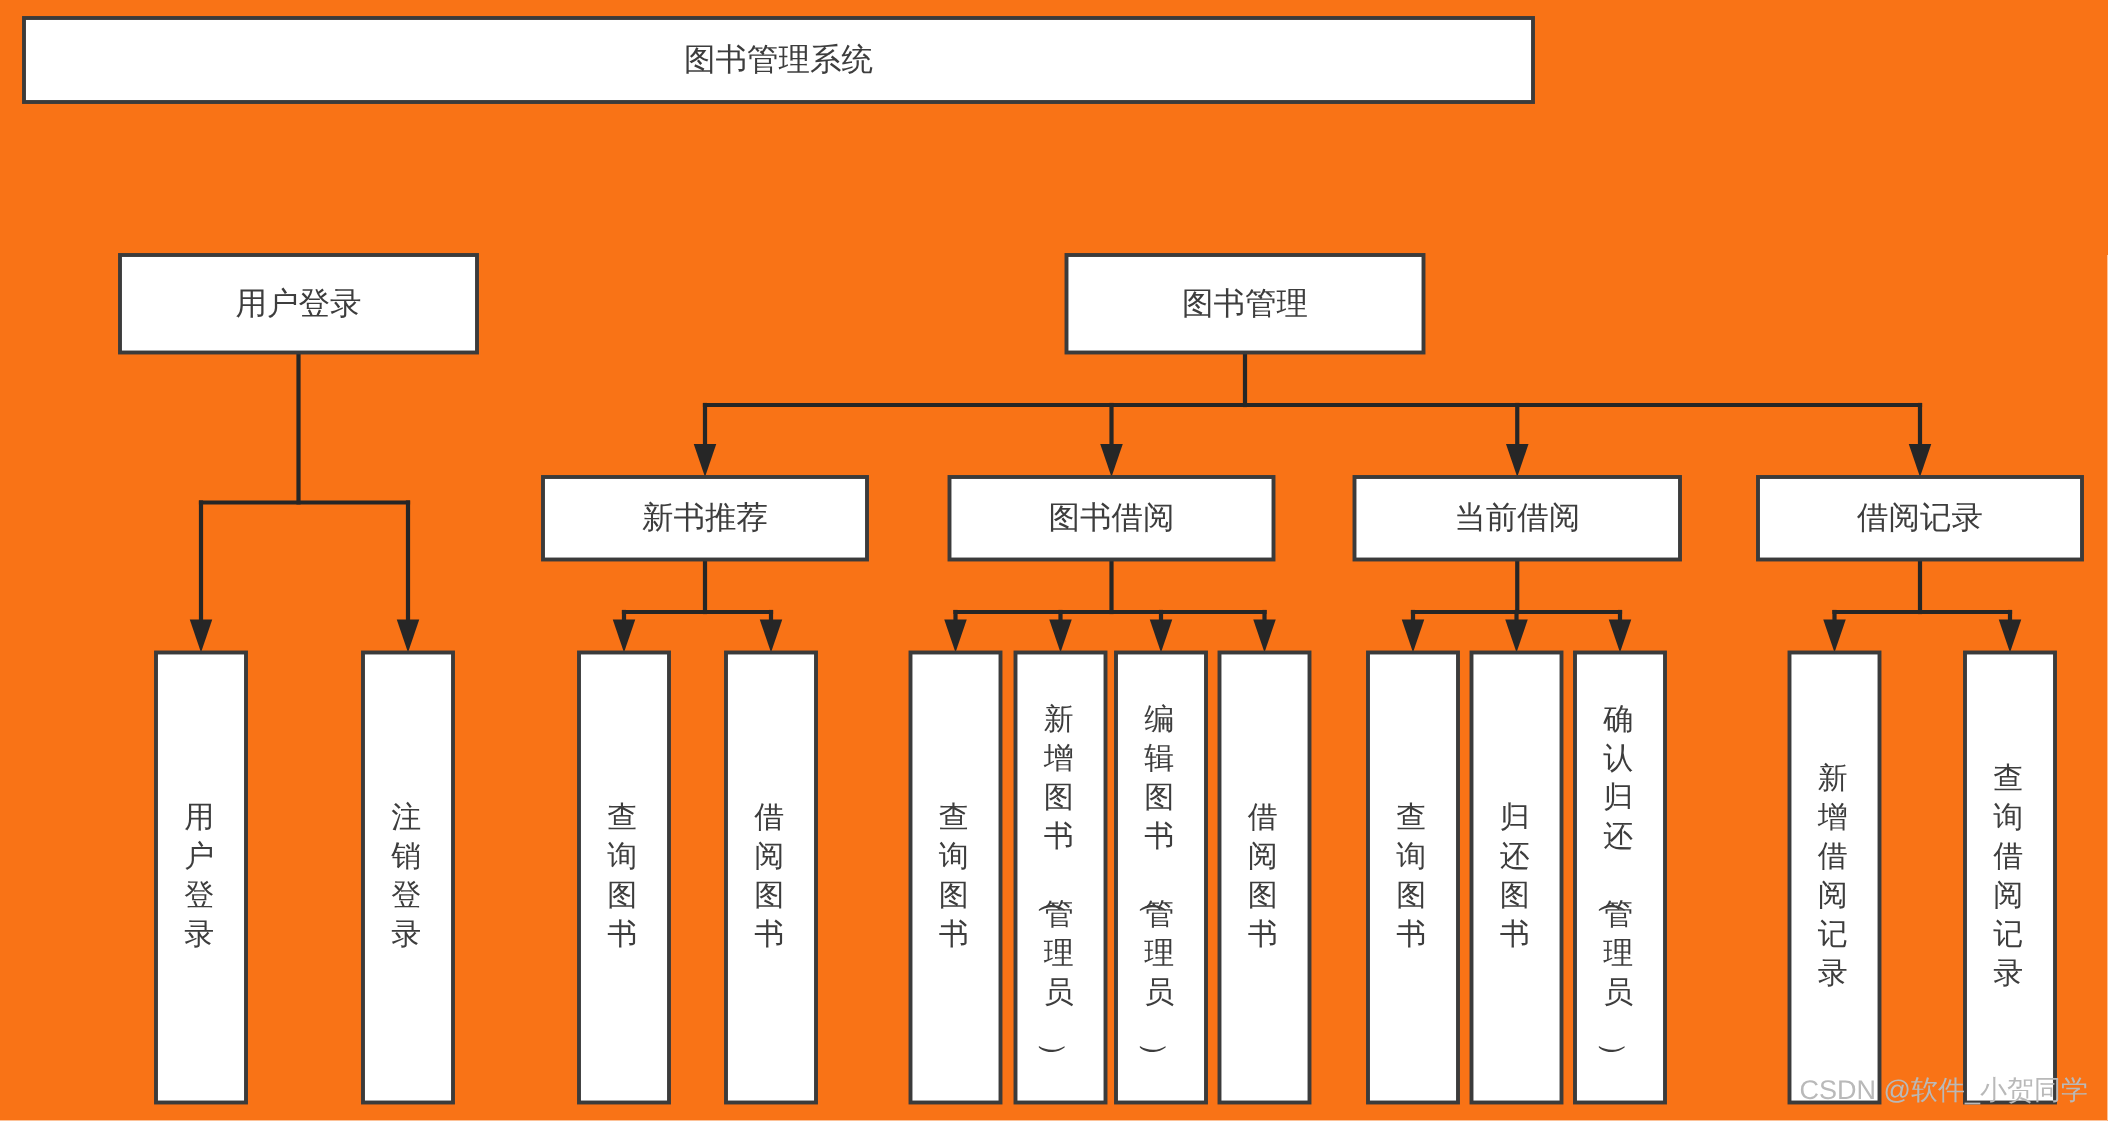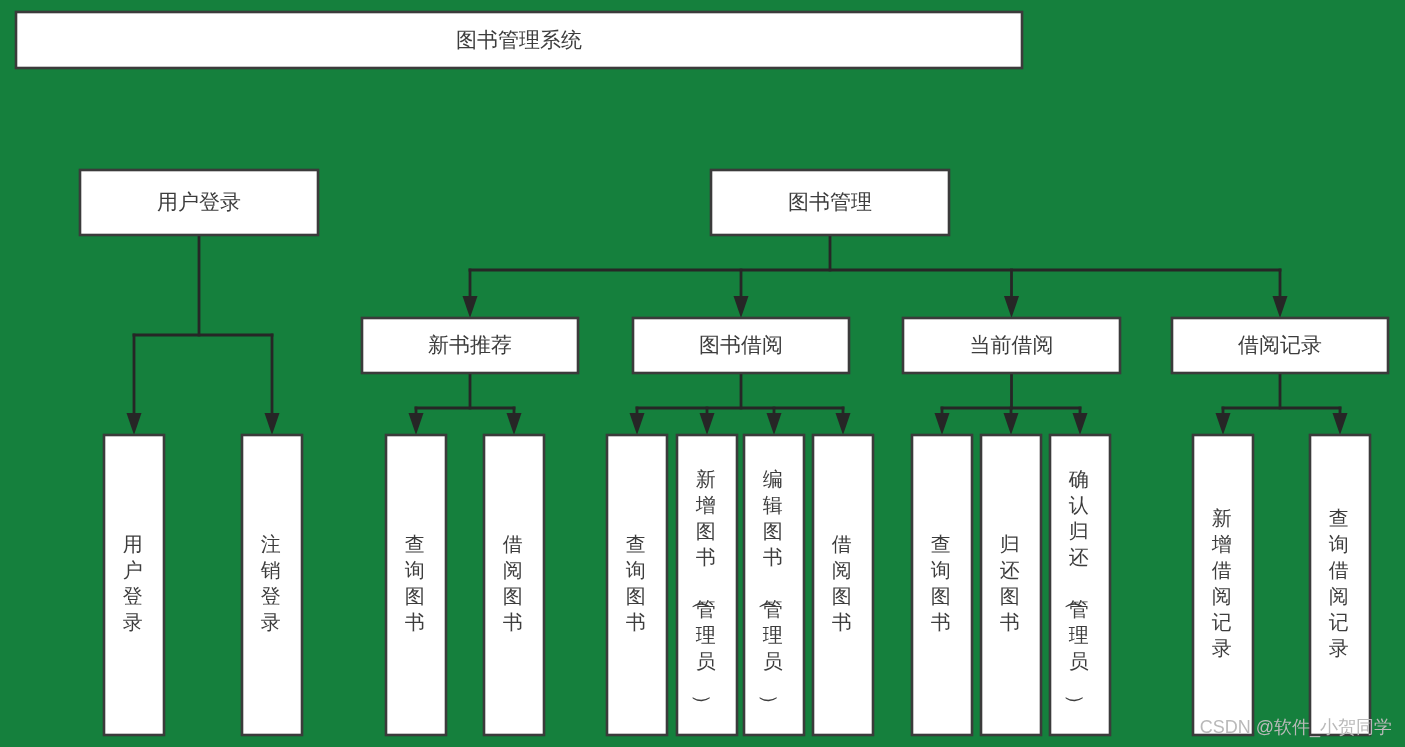--- a/index.html
+++ b/index.html
@@ -8,21 +8,21 @@
     padding: 0;
     background: #ffffff;
   }
   body {
     font-family: "Liberation Sans", "DejaVu Sans", sans-serif;
   }
   #diagram-root {
     position: relative;
     width: 1405px;
     height: 747px;
-    background: #15803d;
+    background: #f97316;
     overflow: hidden;
   }
   svg.diagram-canvas {
     position: absolute;
     top: 0;
     left: 0;
     width: 1405px;
     height: 747px;
     display: block;
   }

